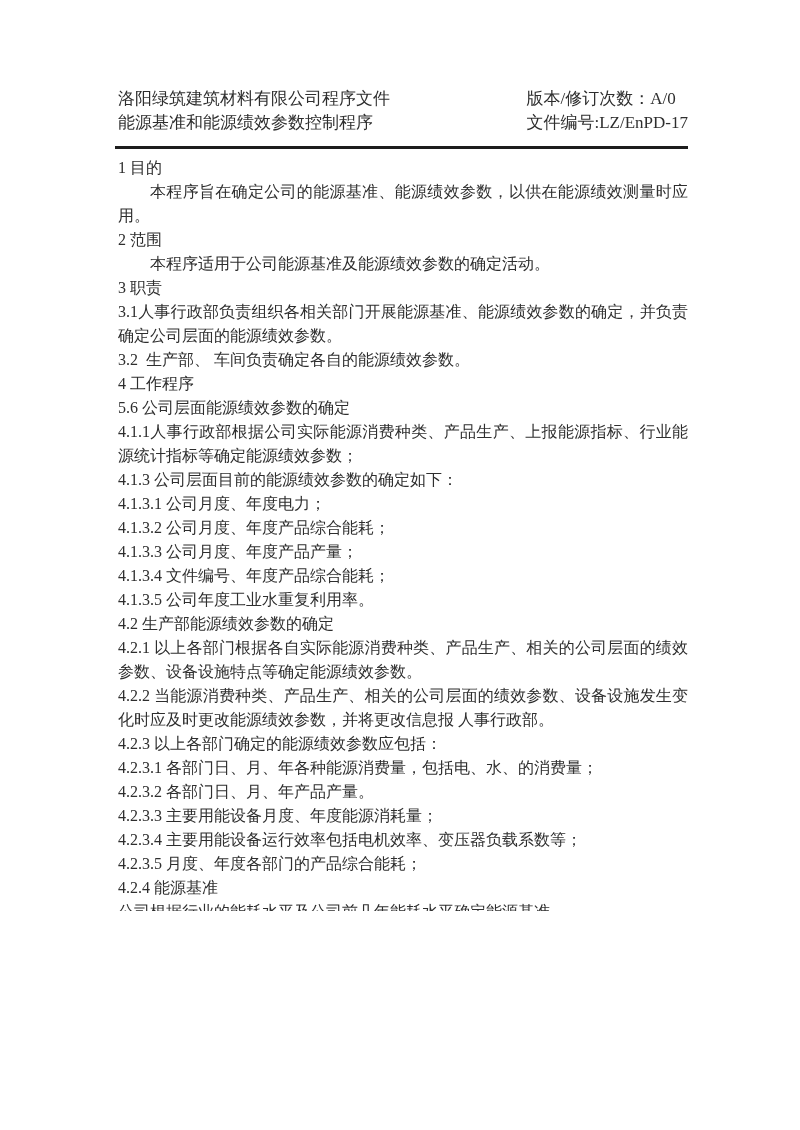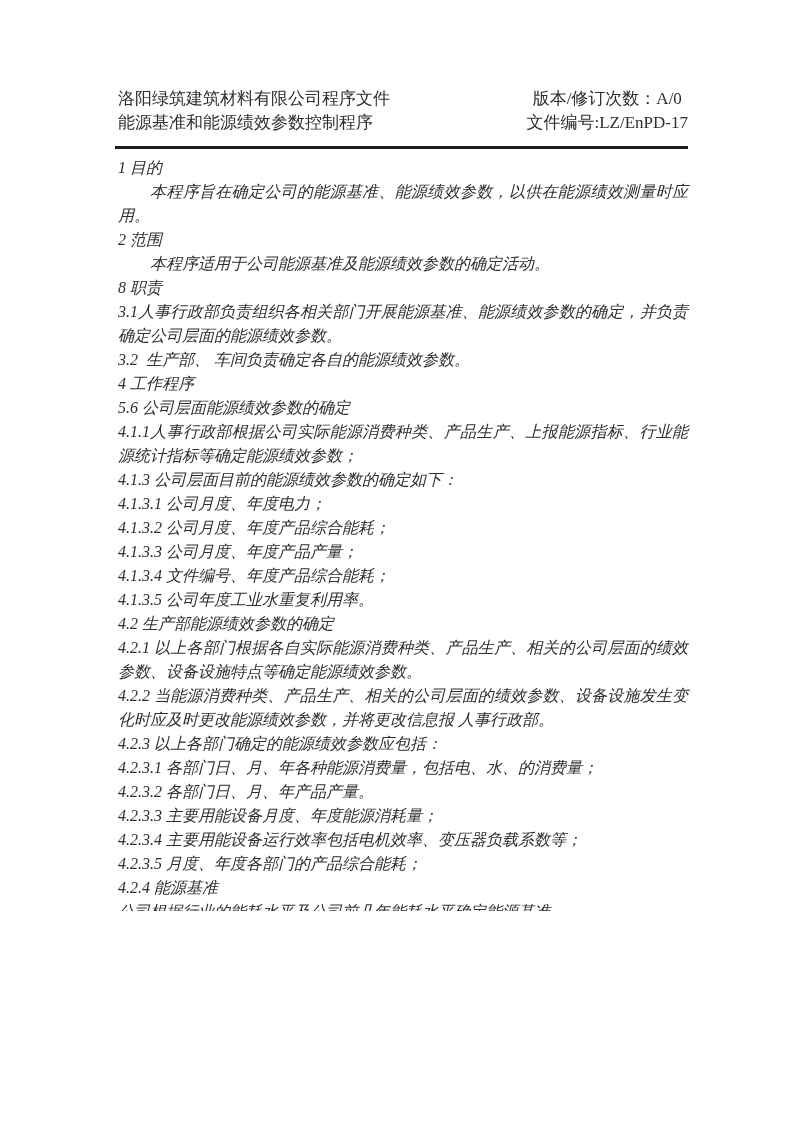--- a/index.html
+++ b/index.html
@@ -21,34 +21,33 @@
   }
   .doc-header {
     display: flex;
     justify-content: space-between;
     align-items: flex-start;
     font-size: 17px;
     line-height: 24px;
     white-space: nowrap;
   }
   .doc-header .hdr-left { text-align: left; }
-  .doc-header .hdr-right { text-align: center; }
+  .doc-header .hdr-right { text-align: left; }
   .rule {
     height: 3px;
     background: #1d1d1d;
     margin-top: 11px;
     margin-left: -3px;
     width: 573px;
   }
   .body-text {
     margin-top: 7px;
     font-size: 16px;
     line-height: 24px;
     text-align: justify;
-    font-style: italic;
   }
   .body-text p {
     margin: 0;
     white-space: pre-wrap;
   }
   .body-text p.indent { text-indent: 2em; }
 </style>
 </head>
 <body>
 
@@ -66,21 +65,21 @@
       </div>
     </div>
 
     <div class="rule"></div>
 
     <div class="body-text">
       <p>1 目的</p>
       <p class="indent">本程序旨在确定公司的能源基准、能源绩效参数，以供在能源绩效测量时应用。</p>
       <p>2 范围</p>
       <p class="indent">本程序适用于公司能源基准及能源绩效参数的确定活动。</p>
-      <p>8 职责</p>
+      <p>3 职责</p>
       <p>3.1人事行政部负责组织各相关部门开展能源基准、能源绩效参数的确定，并负责确定公司层面的能源绩效参数。</p>
       <p>3.2  生产部、 车间负责确定各自的能源绩效参数。</p>
       <p>4 工作程序</p>
       <p>5.6 公司层面能源绩效参数的确定</p>
       <p>4.1.1人事行政部根据公司实际能源消费种类、产品生产、上报能源指标、行业能源统计指标等确定能源绩效参数；</p>
       <p>4.1.3 公司层面目前的能源绩效参数的确定如下：</p>
       <p>4.1.3.1 公司月度、年度电力；</p>
       <p>4.1.3.2 公司月度、年度产品综合能耗；</p>
       <p>4.1.3.3 公司月度、年度产品产量；</p>
       <p>4.1.3.4 文件编号、年度产品综合能耗；</p>

